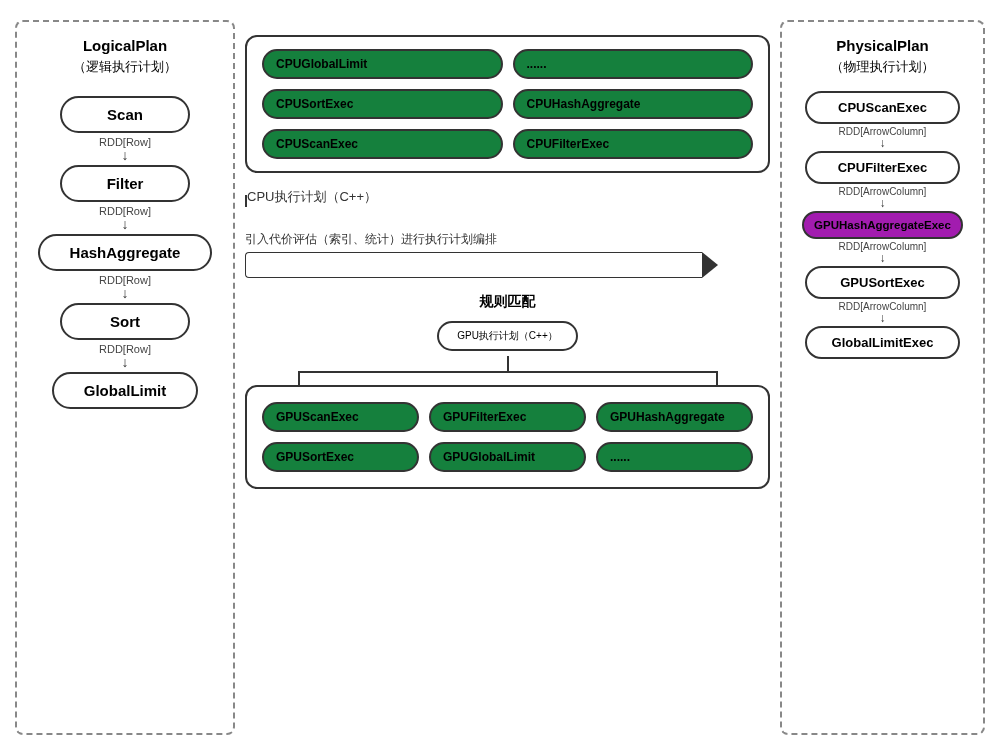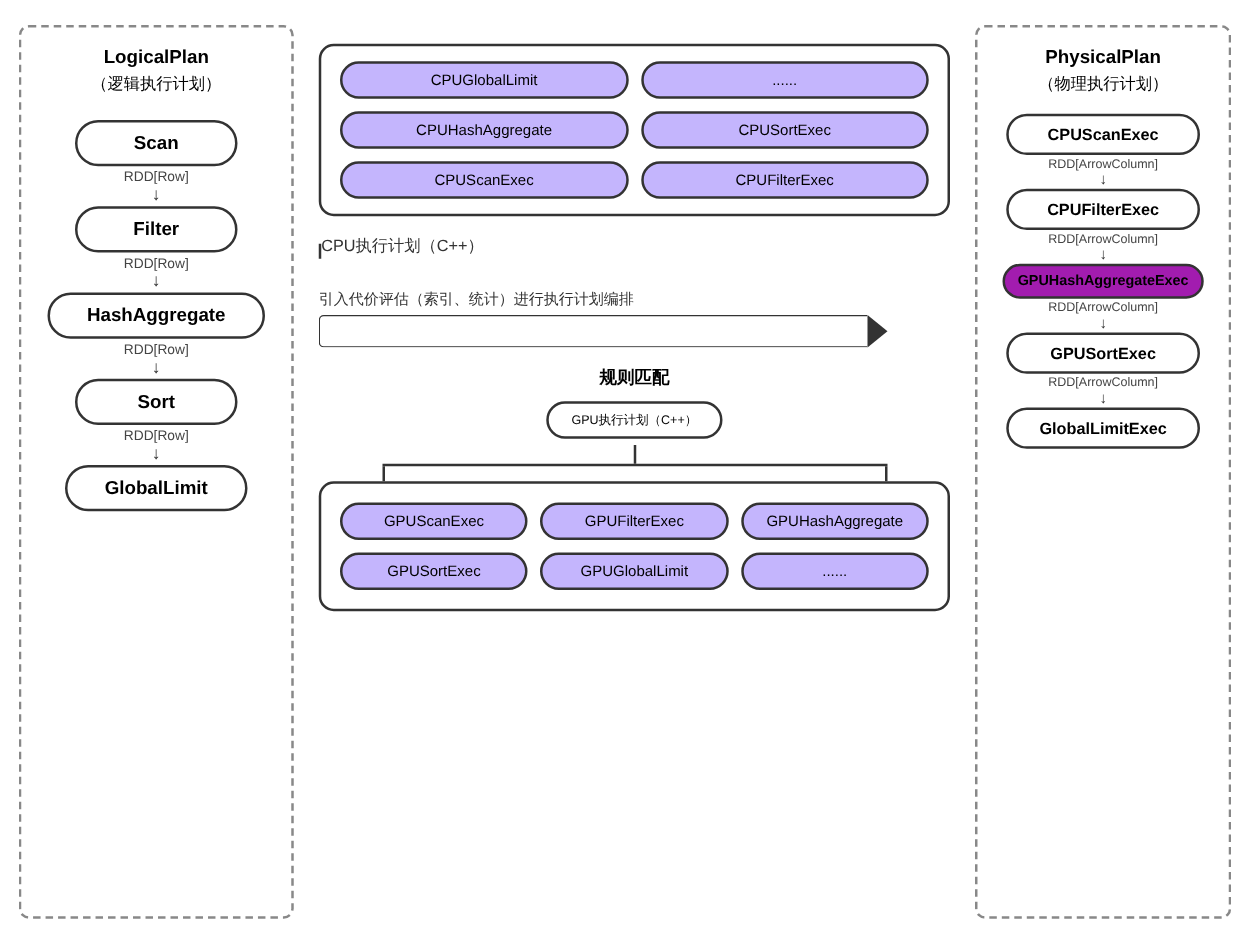--- a/index.html
+++ b/index.html
@@ -10,21 +10,20 @@
       font-family: Arial, sans-serif;
       font-size: 13px;
       overflow: hidden;
     }
     .main-container {
       width: 1000px;
       height: 755px;
       display: flex;
       align-items: stretch;
       padding: 20px 15px;
-      gap: 10px;
     }
 
     
     .dashed-box {
       border: 2px dashed #888;
       border-radius: 8px;
       padding: 15px 10px;
       display: flex;
       flex-direction: column;
       align-items: center;
@@ -96,22 +95,23 @@
       gap: 10px;
       width: 100%;
       margin-bottom: 15px;
     }
 
     .small-node {
       border: 2px solid #333;
       border-radius: 20px;
       padding: 6px 12px;
       font-size: 12px;
-      text-align: center;
-      background: #c4b5fd;
+      text-align: left;
+      background: #15803d;
+      font-weight: bold;
     }
 
     .section-label {
       font-size: 13px;
       color: #333;
       margin-bottom: 8px;
       text-align: center;
     }
 
     .cost-arrow-container {
@@ -230,22 +230,22 @@
       <div class="arrow-down">↓</div>
       <div class="node">GlobalLimit</div>
     </div>
   </div>
 
   <div class="middle-panel">
 
     <div class="cpu-grid">
       <div class="small-node">CPUGlobalLimit</div>
       <div class="small-node">......</div>
+      <div class="small-node">CPUSortExec</div>
       <div class="small-node">CPUHashAggregate</div>
-      <div class="small-node">CPUSortExec</div>
       <div class="small-node">CPUScanExec</div>
       <div class="small-node">CPUFilterExec</div>
     </div>
 
     <div style="width:100%;display:flex;flex-direction:row;align-items:center;margin-bottom:12px;">
       <div style="width:2px;height:12px;background:#333;"></div>
       <div class="section-label">CPU执行计划（C++）</div>
     </div>
 
     <div class="cost-arrow-container">

